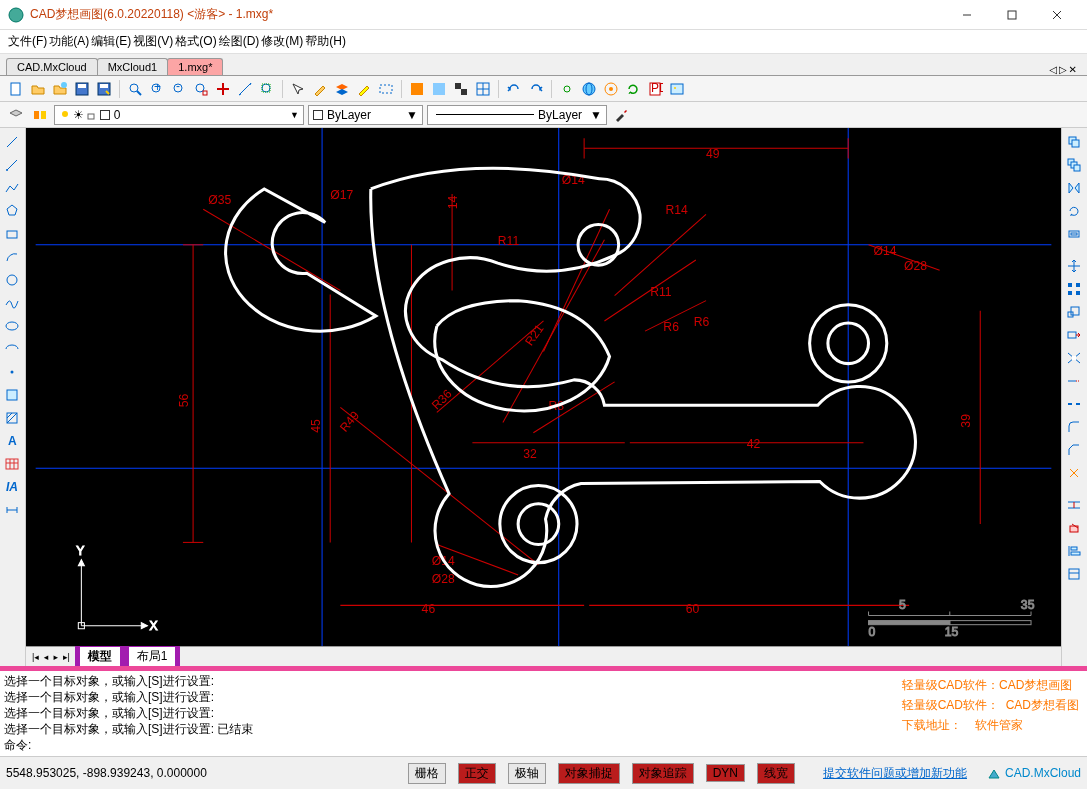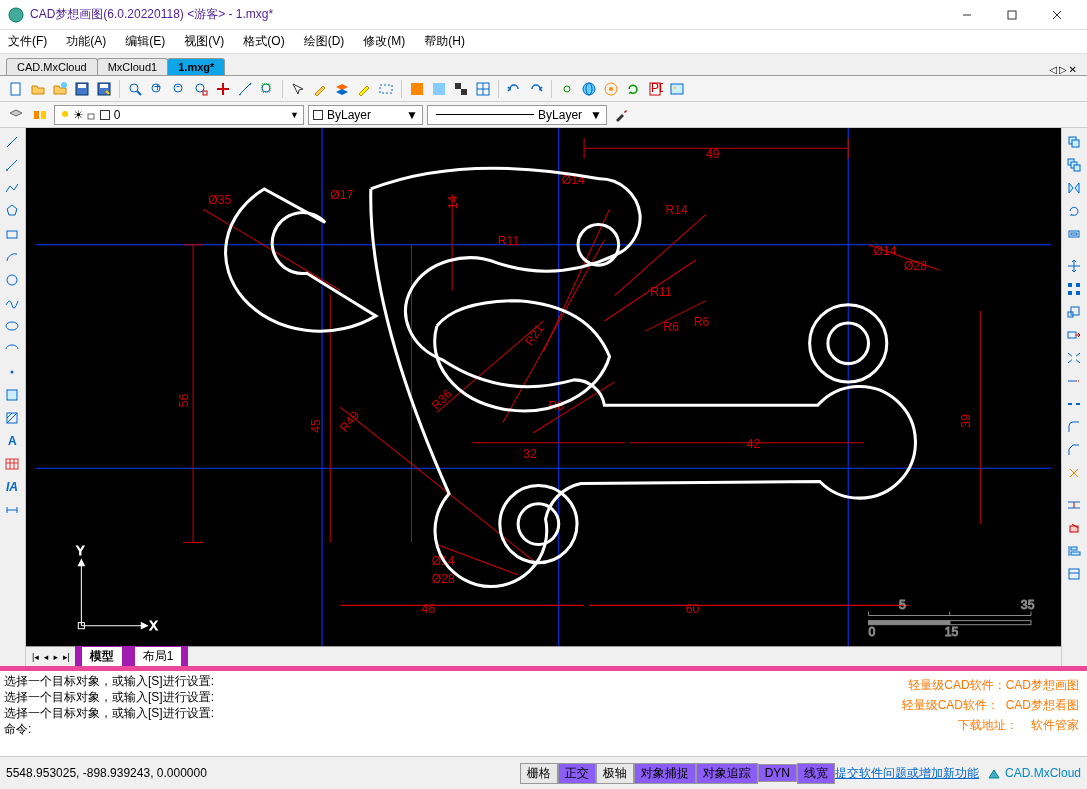--- a/index.html
+++ b/index.html
@@ -1,57 +1,57 @@
 <!DOCTYPE html>
 <html><head>
 <meta charset="utf-8">
 <style>
 *{margin:0;padding:0;box-sizing:border-box;font-family:"Microsoft YaHei",SimSun,sans-serif;font-size:12px}
 body{background:#f0f0f0;width:1087px;height:789px;overflow:hidden;display:flex;flex-direction:column}
 .titlebar{height:30px;background:#fff;display:flex;align-items:center;padding:0 8px;border-bottom:1px solid #ddd}
 .titlebar .icon{width:16px;height:16px;margin-right:6px}
-.titlebar .title{flex:1;color:#4c1d95}
+.titlebar .title{flex:1;color:#c2410c}
 .winbtns{display:flex;gap:0}
 .winbtn{width:45px;height:28px;display:flex;align-items:center;justify-content:center;cursor:pointer}
-.menubar{height:24px;background:#fff;display:flex;align-items:center;padding:0 8px;gap:19px;border-bottom:1px solid #e0e0e0}
+.menubar{height:24px;background:#fff;display:flex;align-items:center;padding:0 8px;gap:2px;border-bottom:1px solid #e0e0e0}
 .menubar span{cursor:pointer}
 .tabrow{height:22px;background:#f0f0f0;display:flex;align-items:flex-end;padding:0 6px;border-bottom:1px solid #999;position:relative}
 .doctab{padding:2px 10px;background:#e8e8e8;border:1px solid #999;border-bottom:none;margin-right:-1px;border-radius:3px 3px 0 0;font-size:11px;cursor:pointer}
-.doctab.active{background:#0ea5e9;font-weight:bold}
+.doctab.active{background:#fca5a5;font-weight:normal}
 .tabnav{margin-left:auto;display:flex;gap:2px;align-items:center;padding-right:4px}
 .tabnav span{cursor:pointer;font-size:10px}
 .toolbar{height:26px;background:#f5f5f5;display:flex;align-items:center;padding:2px 6px;gap:2px;border-bottom:1px solid #ccc}
 .tbtn{width:20px;height:20px;display:flex;align-items:center;justify-content:center;cursor:pointer;border:1px solid transparent}
 .tsep{width:1px;height:18px;background:#ccc;margin:0 3px}
 .proprow{height:26px;background:#f5f5f5;display:flex;align-items:center;padding:2px 6px;gap:4px;border-bottom:1px solid #ccc}
 .layersel{width:250px;height:20px;border:1px solid #999;background:#fff;display:flex;align-items:center;padding:0 4px;font-size:11px}
 .layersel .dd{margin-left:auto;font-size:9px}
 .colorsel{width:115px;height:20px;border:1px solid #999;background:#fff;display:flex;align-items:center;padding:0 4px;font-size:11px;gap:4px}
 .linesel{width:180px;height:20px;border:1px solid #999;background:#fff;display:flex;align-items:center;padding:0 4px;font-size:11px}
 .workarea{flex:1;display:flex;min-height:0}
 .lefttools{width:26px;background:#f0f0f0;border-right:1px solid #ccc;display:flex;flex-direction:column;padding:4px 2px;gap:3px}
 .lefttools .tbtn{width:20px;height:20px}
 .righttools{width:26px;background:#f0f0f0;border-left:1px solid #ccc;display:flex;flex-direction:column;padding:4px 2px;gap:3px}
 .canvas-wrap{flex:1;display:flex;flex-direction:column;min-width:0}
 .canvas{flex:1;background:#000;position:relative;overflow:hidden}
 .canvas svg{width:100%;height:100%}
 .layouttabs{height:20px;background:#f0f0f0;display:flex;align-items:center;border-top:1px solid #999;font-size:11px}
 .layouttabs .arrows{display:flex;gap:1px;padding:0 4px}
 .layouttabs .arrows span{cursor:pointer;font-size:9px;padding:0 2px}
-.ltab{padding:1px 8px;border:7px solid #a21caf;background:#fff;cursor:pointer;margin-left:-1px}
+.ltab{padding:1px 8px;border:5px solid #a21caf;background:#fff;cursor:pointer;margin-left:-1px}
 .ltab.active{background:#fff;font-weight:bold}
 .cmdarea{height:90px;background:#fff;border-top:5px solid #ec4899;position:relative;padding:2px 4px;font-size:12px;line-height:16px;font-family:SimSun}
-.promo{position:absolute;right:8px;top:4px;color:#ff7800;font-size:14px;line-height:20px;text-align:right}
+.promo{position:absolute;right:8px;top:4px;color:#ff7800;font-size:14px;line-height:20px;text-align:left}
 .promo a{color:#ff7800;text-decoration:none}
 .statusbar{height:20px;background:#f0f0f0;border-top:1px solid #ccc;display:flex;align-items:center;padding:16px 6px;font-size:11px}
 .statusbar .coords{flex:0 0 auto}
-.statusbar .modes{margin-left:auto;display:flex;gap:0;align-items:center}
+.statusbar .modes{margin-left:auto;display:flex;gap:12px;align-items:center}
 .modebtn{padding:1px 6px;border:1px solid #999;cursor:pointer;background:#e8e8e8}
-.modebtn.active{background:#8b5cf6}
-.statlink{color:#0066cc;text-decoration:underline;cursor:pointer;margin-left:0}
+.modebtn.active{background:#b91c1c}
+.statlink{color:#0066cc;text-decoration:underline;cursor:pointer;margin-left:16px}
 .brand{margin-left:8px;color:#0088cc;display:flex;align-items:center;gap:4px}
 .sq{width:10px;height:10px;display:inline-block}
 </style>
 </head>
 <body>
 
 <div class="titlebar">
   <svg class="icon" viewBox="0 0 16 16">
       <circle cx="8" cy="8" r="7" fill="#4a9" stroke="#076"></circle>
     </svg>
@@ -643,20 +643,21 @@
           <line x1="3" y1="7" x2="13" y2="7" stroke="#06c"></line>
         </svg>
       </div>
   </div>
 </div>
 
 <div class="cmdarea">
   <div>选择一个目标对象，或输入[S]进行设置:</div>
   <div>选择一个目标对象，或输入[S]进行设置:</div>
   <div>选择一个目标对象，或输入[S]进行设置:</div>
+  <div>选择一个目标对象，或输入[S]进行设置:   已结束</div>
   <div>命令:</div>
   <div class="promo">
     <div><span>轻量级CAD软件：</span><a>CAD梦想画图</a></div>
     <div><span>轻量级CAD软件：</span>&nbsp;&nbsp;<a>CAD梦想看图</a></div>
     <div><span>下载地址：</span>&nbsp;&nbsp;&nbsp;&nbsp;<a>软件管家</a></div>
   </div>
 </div>
 
 <div class="statusbar">
   <span class="coords">5548.953025,  -898.939243,  0.000000</span>

